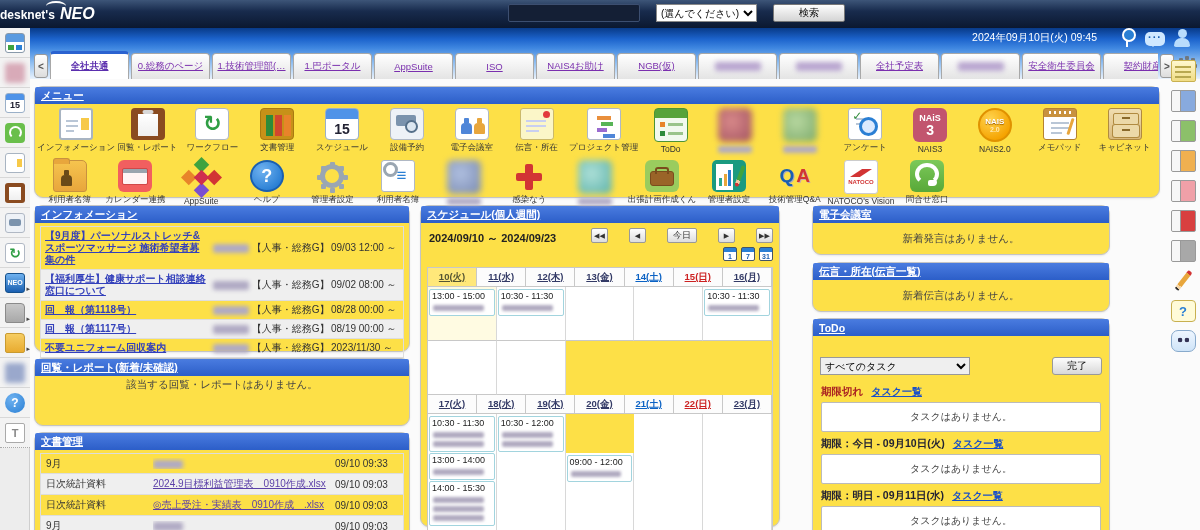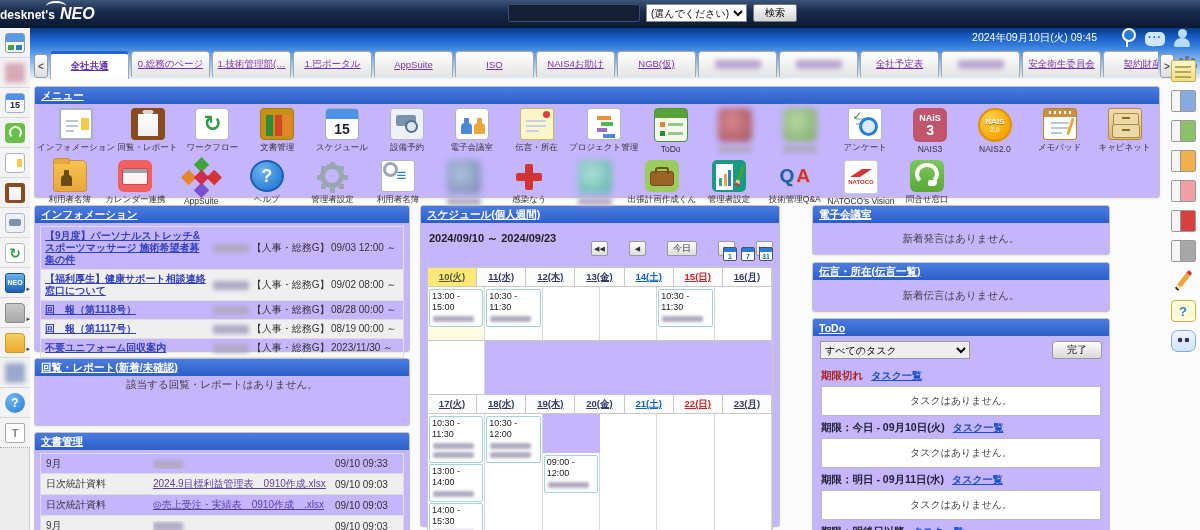--- a/index.html
+++ b/index.html
@@ -9,24 +9,24 @@
 
   
   .topbar{position:absolute;left:0;top:0;width:1200px;height:28px;
           background:linear-gradient(180deg,#3d5578 0,#182b4d 40%,#0b1830 100%);
           display:flex;align-items:center;z-index:5}
   .logo{color:#fff;white-space:nowrap;cursor:pointer}
   .lg1{font-size:12px;font-weight:bold}
   .lg2{font-size:16px;font-weight:bold;font-style:italic;position:relative;margin-left:2px}
   .lg2::before{content:"";position:absolute;left:-14px;top:-4px;width:20px;height:8px;
                border-top:2px solid #fff;border-radius:50%}
-  .searchbox{position:absolute;left:508px;top:4px;display:flex;align-items:center;gap:6px}
+  .searchbox{position:absolute;left:508px;top:4px;display:flex;align-items:center;gap:16px}
   .s-input{width:132px;height:18px;background:#141f35;border:1px solid #3c4e70;border-radius:2px;color:#dde;font-size:10px;padding:0 4px}
   .s-select{height:18px;font-size:10px;border:1px solid #888;background:#fff;max-width:108px}
-  .s-btn{height:18px;font-size:10px;padding:0 11px;border:1px solid #777;border-radius:2px;
+  .s-btn{height:18px;font-size:10px;padding:0 25px;border:1px solid #777;border-radius:2px;
          background:linear-gradient(#fdfdfd,#d4d4d4);cursor:pointer}
 
   
   .blueband{position:absolute;left:30px;top:28px;width:1170px;height:20px;
             background:linear-gradient(180deg,#083a88 0,#1c63cc 55%,#3e86e0 100%);
             display:flex;align-items:center;justify-content:flex-end;padding-right:8px}
   .datetime{color:#fff;font-size:10.5px;margin-right:14px}
   .tb-ic{width:20px;height:20px;position:relative;margin-left:7px;cursor:pointer}
   .tb-antenna::after{content:"";position:absolute;left:4px;top:0;width:10px;height:10px;border:2px solid #fff;border-radius:50%;background:#2a7fd4}
   .tb-antenna::before{content:"";position:absolute;left:8px;top:9px;width:2px;height:10px;background:#fff}
@@ -65,35 +65,35 @@
   .si-text{background:#fff;border:1px solid #aaa;color:#888;font-size:11px;border-radius:2px}
   .si-text::before{content:"T"}
 
   
   .tabstrip{position:absolute;left:30px;top:48px;width:1170px;height:31px;
             background:linear-gradient(180deg,#3e86e0 0,#8cbcf0 45%,#e9f2fc 100%);
             display:flex;align-items:flex-end;padding-left:2px}
   .tab-scroll{width:14px;height:24px;margin:0 2px 1px 2px;border:1px solid #9a9a9a;border-radius:3px;
               background:linear-gradient(#fff,#ddd);color:#555;font-weight:bold;font-size:10px;
               display:flex;align-items:center;justify-content:center;cursor:pointer}
-  .tabs{display:flex;overflow:hidden;flex:1}
+  .tabs{display:flex;align-items:flex-end;overflow:hidden;flex:1}
   .tab{width:79px;min-width:79px;height:26px;margin-right:2px;border:1px solid #a8a8a8;border-bottom:none;
        border-radius:4px 4px 0 0;background:linear-gradient(#ffffff,#e4e4e4);
        display:flex;align-items:center;justify-content:center;cursor:pointer;overflow:hidden}
   .tab.active{background:#fff;border-top:3px solid #2a62d0;height:28px}
   .tab-label{font-size:9.5px;color:#7a2fae;text-decoration:underline;white-space:nowrap;overflow:hidden;text-overflow:ellipsis;max-width:74px}
   .tab.active .tab-label{font-weight:bold;color:#5b2fae}
   .tab-blur{width:46px;height:9px;background:#b9a6d0;border-radius:2px;filter:blur(2.5px)}
   .tgear{width:18px;height:18px;position:relative;margin:0 4px 4px 2px;cursor:pointer}
   .tgear::before{content:"";position:absolute;left:3px;top:3px;width:8px;height:8px;border:3px solid #707880;border-radius:50%}
   .tgear::after{content:"";position:absolute;left:7px;top:7px;width:4px;height:4px;border-radius:1px;
     box-shadow:0 -8px #707880,0 8px #707880,-8px 0 #707880,8px 0 #707880,-6px -6px #707880,6px 6px #707880,-6px 6px #707880,6px -6px #707880}
 
   
-  .panel{position:absolute;background:#c4b5fd;border:1px solid #c4c4c4;border-radius:3px;box-shadow:0 1px 2px rgba(0,0,0,.08)}
+  .panel{position:absolute;background:#fde047;border:1px solid #c4c4c4;border-radius:9px;box-shadow:0 1px 2px rgba(0,0,0,.08)}
   .phead{height:17px;background:linear-gradient(#4a7ce0,#2c5ec8);border-radius:2px 2px 0 0;
          display:flex;align-items:center;padding:0 6px}
   .phead a{color:#fff;font-weight:bold;font-size:10.5px;text-decoration:underline;cursor:pointer;white-space:nowrap}
   .empty-msg{text-align:center;color:#444;font-size:10.5px;padding:9px 0}
 
   
   .menu-grid{display:grid;grid-template-columns:repeat(17,1fr);padding:4px 2px 2px}
   .menu-item{display:flex;flex-direction:column;align-items:center;height:46px;cursor:pointer;overflow:visible}
   .mi-label{font-size:8.5px;color:#333;margin-top:2px;white-space:nowrap;z-index:1}
   .ic{width:34px;height:34px;border-radius:5px;position:relative;display:flex;align-items:center;justify-content:center;
@@ -223,42 +223,42 @@
   .doc-row{display:flex;align-items:center;border:1px solid #ddd;border-top:none;font-size:10px;height:21px}
   .doc-row:first-child{border-top:1px solid #ddd}
   .doc-row:nth-child(even){background:#efefef}
   .doc-cat{width:112px;padding-left:5px;color:#333}
   .doc-link{flex:1;color:#5b3fa8;text-decoration:underline;cursor:pointer;white-space:nowrap;overflow:hidden;text-overflow:ellipsis}
   .doc-date{width:68px;color:#333}
 
   
   .sch-toolbar{position:relative;height:44px;padding:5px 8px}
   .sch-range{font-weight:bold;font-size:11px;color:#222;margin-top:3px}
-  .sch-nav{position:absolute;right:6px;top:18px;display:flex;gap:21px}
+  .sch-nav{position:absolute;right:6px;top:5px;display:flex;gap:21px}
   .nav-btn{min-width:17px;height:15px;border:1px solid #999;border-radius:2px;background:linear-gradient(#fff,#ddd);
            font-size:7px;color:#333;display:flex;align-items:center;justify-content:center;cursor:pointer;padding:0 2px}
   .nav-btn.today{font-size:9px;padding:0 5px}
   .sch-views{position:absolute;right:6px;top:24px;display:flex;gap:4px}
   .view-ic{width:14px;height:14px;border:1px solid #456;border-radius:2px;background:linear-gradient(#2a7fd4 0 4px,#fff 4px);
            font-size:7px;color:#1a5fb0;font-weight:bold;display:flex;align-items:flex-end;justify-content:center;cursor:pointer}
   .sch-grid{margin:0 6px 6px;border-left:1px solid #c8c8c8;border-top:1px solid #c8c8c8;border-right:1px solid #c8c8c8;border-bottom:1px solid #c8c8c8}
   .wk-head{display:grid;grid-template-columns:repeat(7,1fr)}
   .dh{font-size:9.5px;font-weight:bold;text-align:center;padding:3px 0 2px;border-right:1px solid #c8c8c8;border-bottom:1px solid #c8c8c8;background:#fcfcfc}
   .dh a{text-decoration:underline;cursor:pointer}
   .dh.wd a{color:#333a66}.dh.sat a{color:#0b62c4}.dh.sun a{color:#cc2222}
   .dh.today{background:#ffe87a}.dh.today a{color:#553}
-  .wk-body{display:grid;grid-template-columns:repeat(6,1fr)}
+  .wk-body{display:grid;grid-template-columns:repeat(5,1fr)}
   .dc{border-right:1px solid #d8d8d8;border-bottom:1px solid #c8c8c8;background:#fff;padding:1px;overflow:hidden}
   .wk-body:last-child .dc{border-bottom:none}
   .dc.today{background:#fffbe2}
   .ev{border:1px solid #a2d4de;background:#fff;margin:1px 0;padding:1px 2px;font-size:9px;line-height:11px;color:#222;border-radius:2px;cursor:pointer}
   .ev .bl{display:block;height:6px;background:#b0aac0;border-radius:2px;filter:blur(1.5px);margin:3px 1px;width:85%}
 
   
-  .todo-filter{display:flex;align-items:center;justify-content:space-between;padding:5px 7px 2px}
+  .todo-filter{display:flex;align-items:center;justify-content:space-between;padding:21px 7px 2px}
   .todo-select{font-size:10px;height:18px;width:150px;border:1px solid #999}
   .done-btn{height:18px;font-size:10px;padding:0 14px;border:1px solid #999;border-radius:3px;background:linear-gradient(#fdfdfd,#d8d8d8);cursor:pointer}
   .todo-groups{padding:3px 8px}
   .tg-label{display:flex;align-items:center;gap:8px;margin:5px 0 3px;font-size:10.5px;font-weight:bold;color:#223}
   .tg-label.overdue .tg-text{color:#aa2222}
   .tg-link{color:#1a50c8;font-weight:bold;text-decoration:underline;font-size:10px;cursor:pointer}
   .tg-box{border:1px solid #bbb;border-radius:2px;background:#fff}
   .tg-box .empty-msg{padding:7px 0;font-size:10px}
 
   

